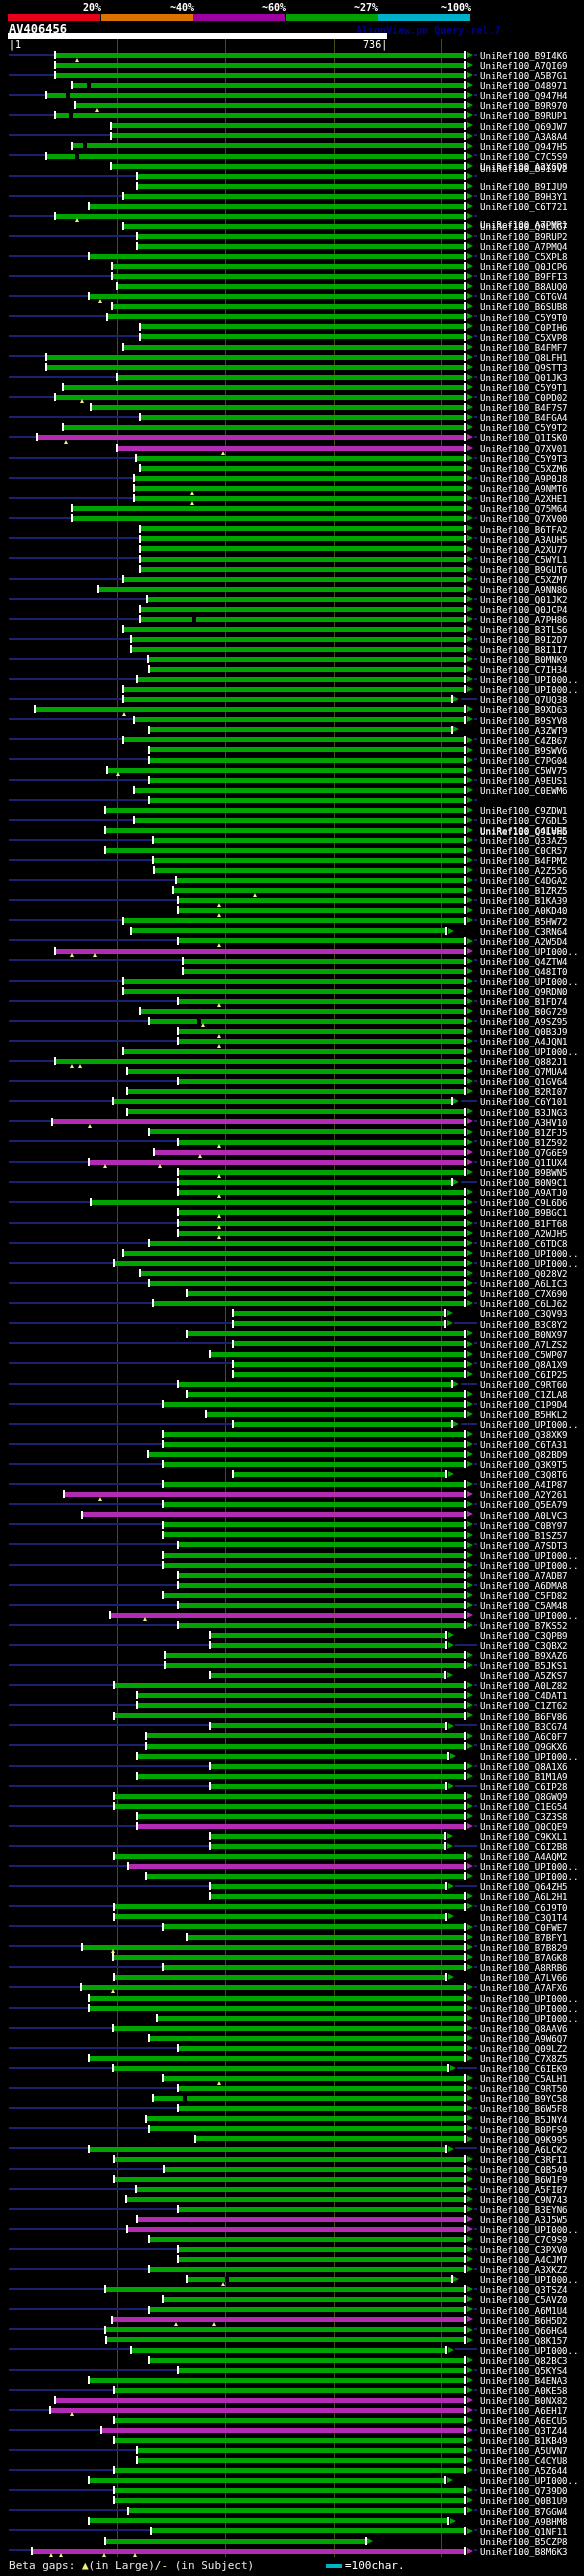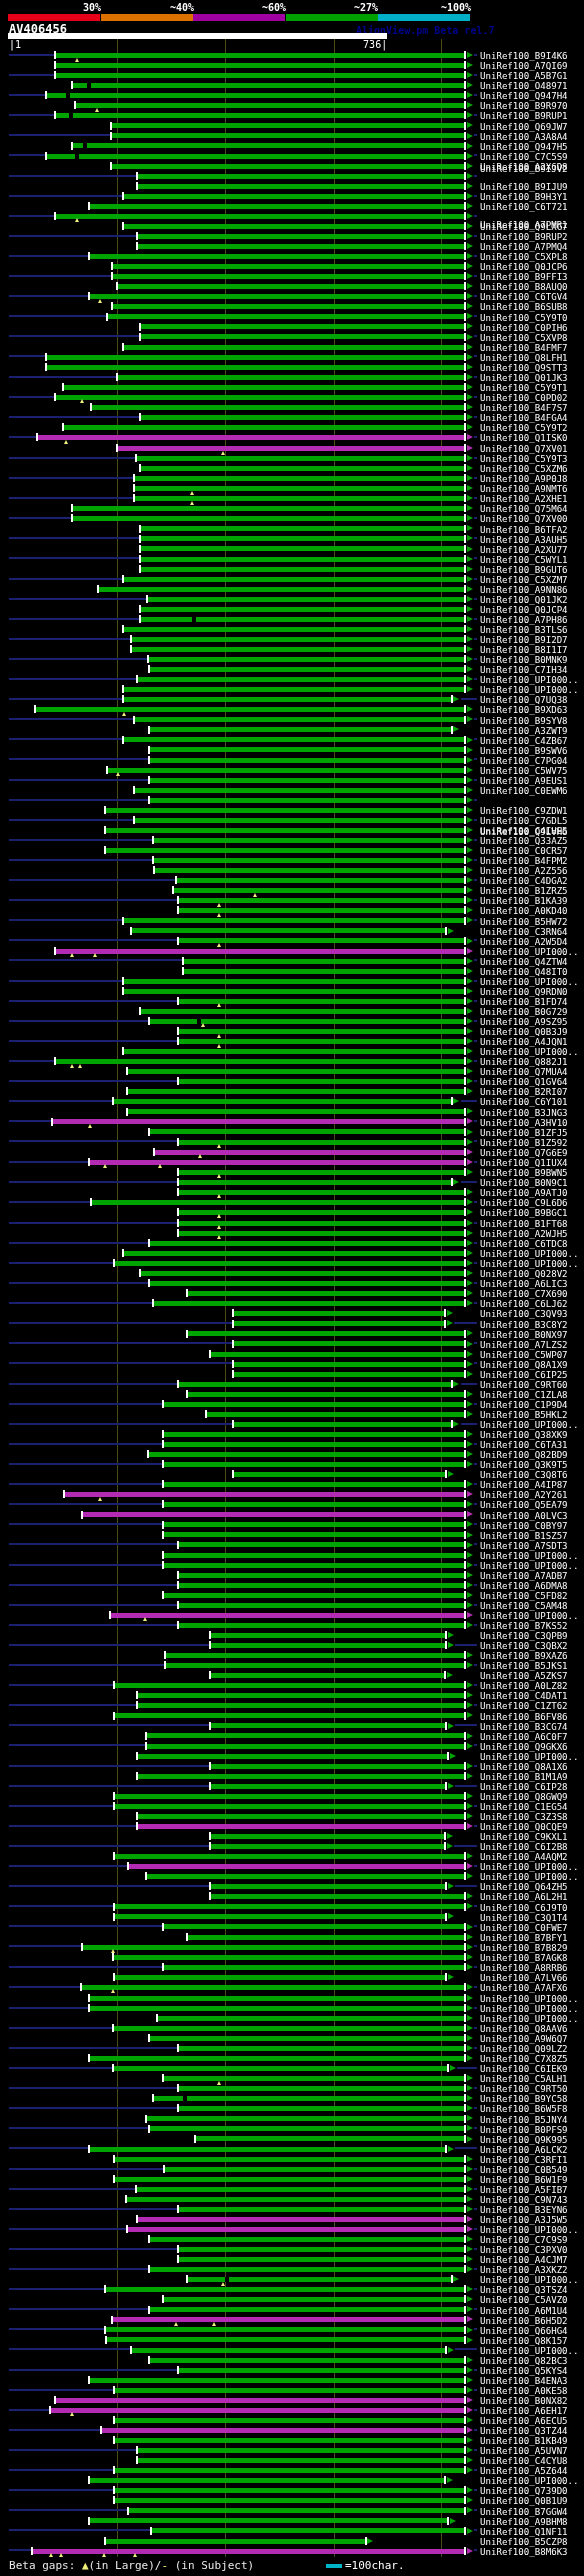--- a/index.html
+++ b/index.html
@@ -26,33 +26,33 @@
   #footer-scalebar{position:absolute;left:326px;top:2564px;width:15.5px;height:3.7px;background:#00b4c8;}
   #footer-scaletext{position:absolute;left:345px;top:2559px;font-size:11px;color:#fff;}
 </style>
 </head>
 <body>
 
 <div id="app">
 
   <div id="scale-legend">
       <div class="scale-seg" style="left: 8.2px; width: 92px; background: rgb(230, 0, 25);"></div>
-      <div class="scale-label" style="left: 44px; width: 57px;">30%</div>
+      <div class="scale-label" style="left: 44px; width: 57px;">20%</div>
       <div class="scale-seg" style="left: 101px; width: 92px; background: rgb(221, 113, 0);"></div>
       <div class="scale-label" style="left: 137px; width: 57px;">~40%</div>
       <div class="scale-seg" style="left: 193px; width: 92px; background: rgb(161, 0, 161);"></div>
       <div class="scale-label" style="left: 229px; width: 57px;">~60%</div>
       <div class="scale-seg" style="left: 286px; width: 92px; background: rgb(0, 160, 0);"></div>
       <div class="scale-label" style="left: 321px; width: 57px;">~27%</div>
       <div class="scale-seg" style="left: 378px; width: 92px; background: rgb(0, 176, 200);"></div>
       <div class="scale-label" style="left: 414px; width: 57px;">~100%</div>
     </div>
 
   <div id="title">AV406456</div>
-  <div id="watermark">AlignView.pm Beta rel.7</div>
+  <div id="watermark">AlignView.pm Query rel.7</div>
   <div id="ruler-bar"></div>
   <div id="ruler-start">|1</div>
   <div id="ruler-end">736|</div>
 
   <div id="grid">
       <div class="gridline" style="left: 117px;"></div>
       <div class="gridline" style="left: 225px;"></div>
       <div class="gridline" style="left: 334px;"></div>
       <div class="gridline" style="left: 441px;"></div>
     </div>

